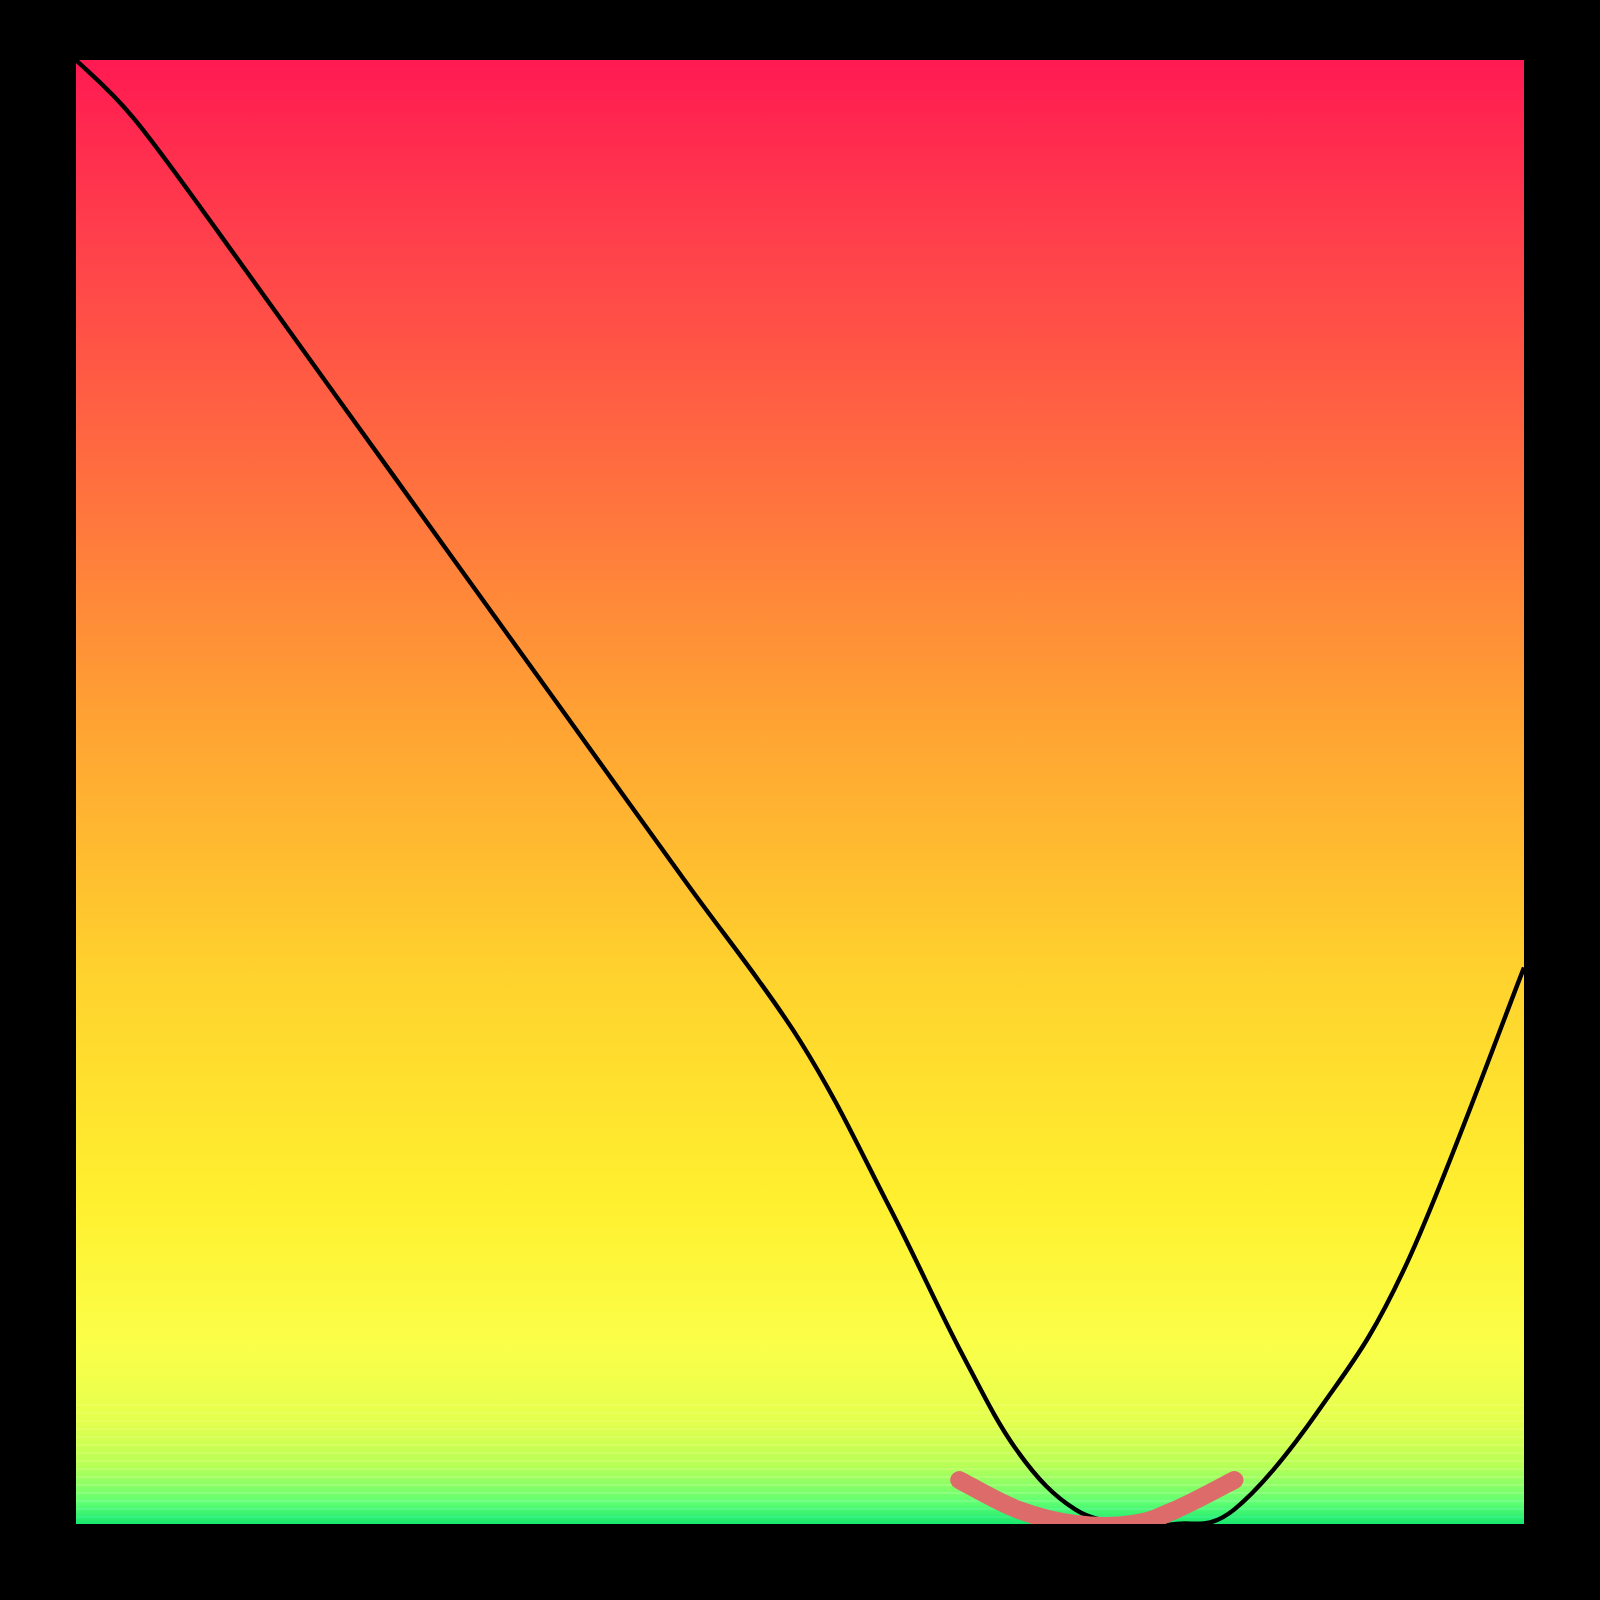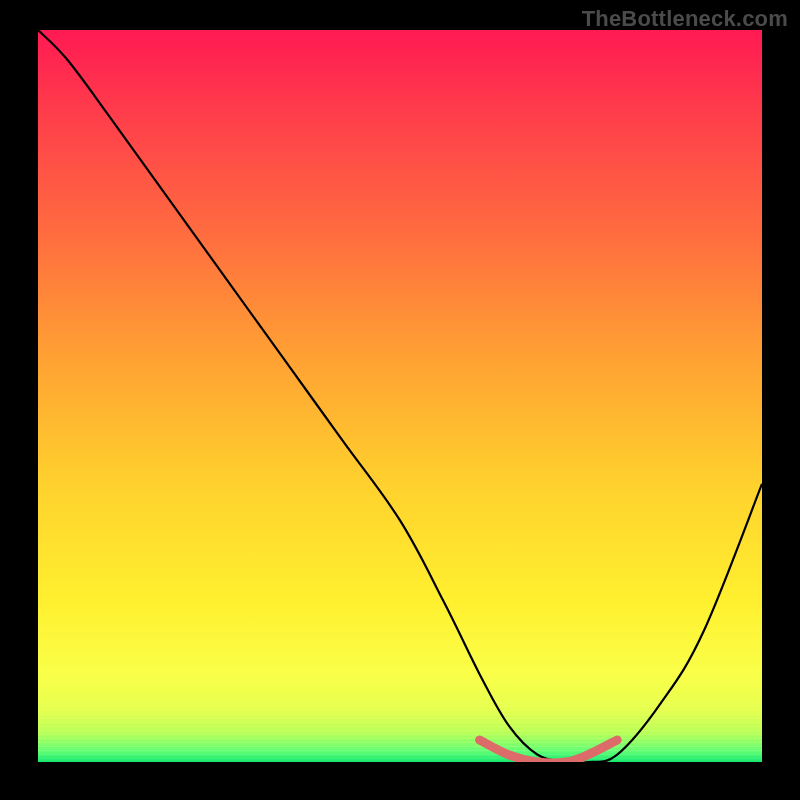--- a/index.html
+++ b/index.html
@@ -87,21 +87,20 @@
     stroke-width: 9;
     stroke-linecap: round;
     stroke-linejoin: round;
   }
 </style>
 </head>
 <body>
 
 <div class="frame">
 
-  <div class="watermark">TheBottleneck.com</div>
 
   <div class="plot-area">
     <div class="gradient"></div>
     <div class="bands"></div>
 
     <svg class="curve" viewBox="0 0 724 732" preserveAspectRatio="none">
       <path class="curve-main" id="curve-main" d="M 0.0,0.0 C 5.2,5.3 15.9,13.5 29.0,29.3 C 42.0,45.1 54.2,62.8 72.4,87.8 C 90.6,112.9 109.5,139.4 130.3,168.4 C 151.2,197.3 167.4,219.9 188.2,248.9 C 209.1,277.9 225.3,300.4 246.2,329.4 C 267.0,358.4 283.2,380.9 304.1,409.9 C 324.9,438.9 343.8,461.5 362.0,490.4 C 380.2,519.4 391.1,543.3 405.4,571.0 C 419.8,598.6 429.9,621.8 441.6,644.2 C 453.4,666.6 460.2,680.9 470.6,695.4 C 481.0,709.9 489.1,718.1 499.6,724.7 C 510.0,731.3 519.4,730.7 528.5,732.0 C 537.6,733.3 541.1,733.3 550.2,732.0 C 559.4,730.7 566.2,735.2 579.2,724.7 C 592.2,714.1 607.0,695.8 622.6,673.4 C 638.3,651.0 647.8,639.8 666.1,600.2 C 684.3,560.7 713.6,480.2 724.0,453.8"></path>
       <path class="curve-highlight" id="curve-highlight" d="M 441.6,710.0 C 446.9,712.7 460.2,720.7 470.6,724.7 C 481.0,728.6 489.1,730.7 499.6,732.0 C 510.0,733.3 519.4,733.3 528.5,732.0 C 537.6,730.7 541.1,728.6 550.2,724.7 C 559.4,720.7 574.0,712.7 579.2,710.0"></path>
     </svg>
   </div>

